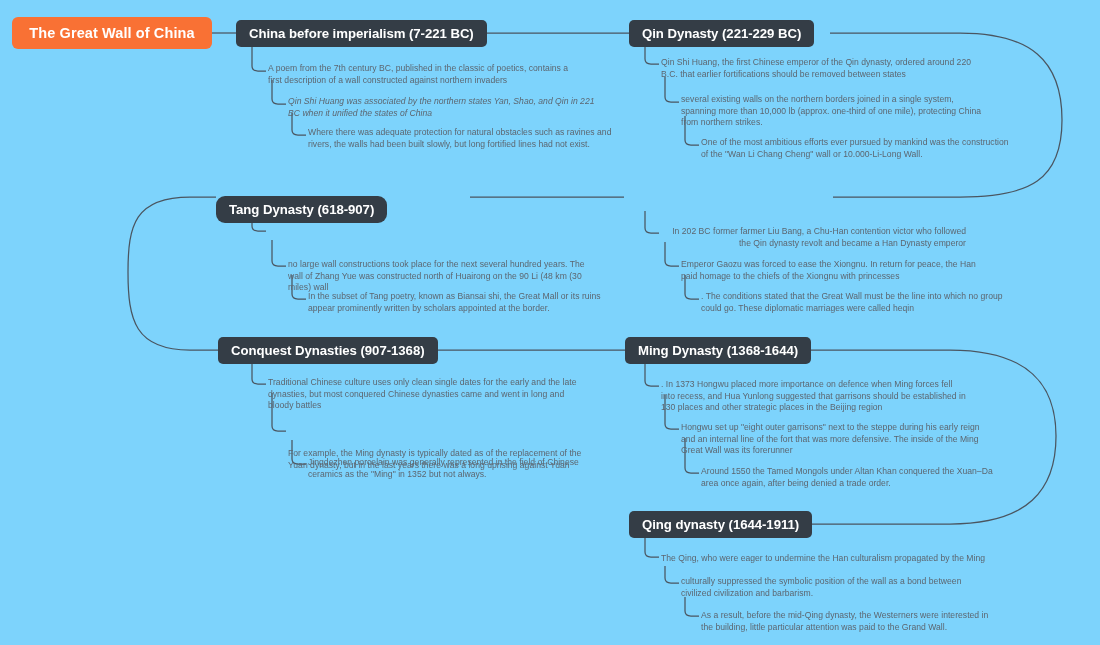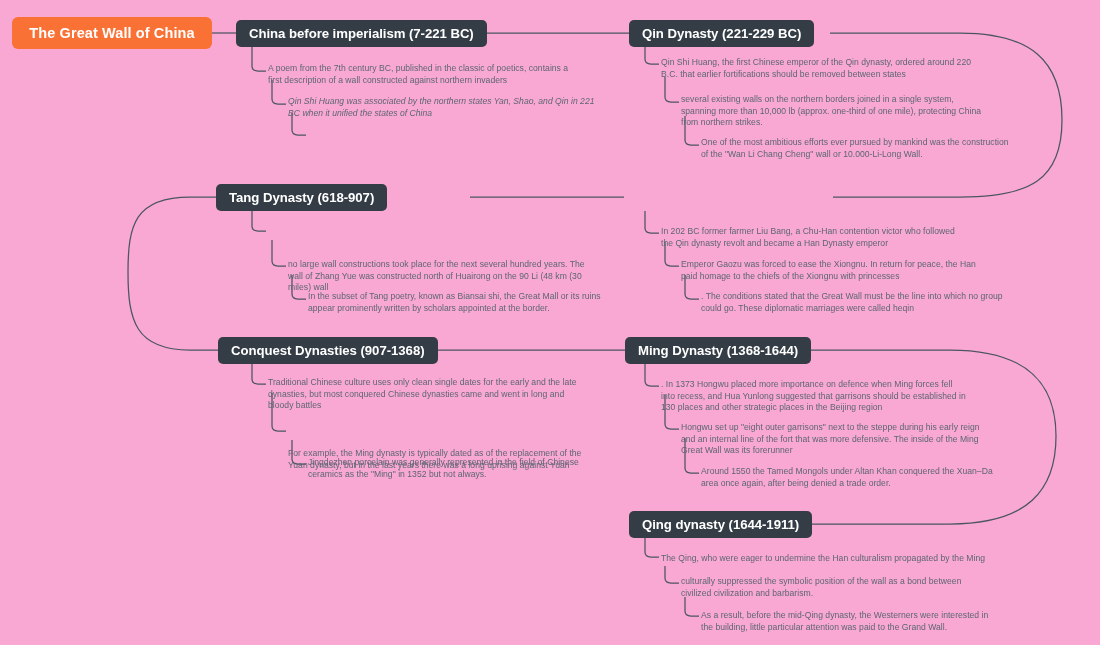--- a/index.html
+++ b/index.html
@@ -10,21 +10,21 @@
   body {
     font-family: "Liberation Sans", sans-serif;
     width: 1100px;
     height: 645px;
     overflow: hidden;
   }
   #canvas {
     position: relative;
     width: 1100px;
     height: 645px;
-    background: #f9a8d4;
+    background: #7dd3fc;
   }
   #wires {
     position: absolute;
     left: 0;
     top: 0;
     width: 1100px;
     height: 645px;
     pointer-events: none;
   }
 
@@ -136,35 +136,36 @@
 
   <div class="root-node">
     <span class="root-label">The Great Wall of China</span>
   </div>
 
   <div class="topic-box" style="left:236px; top:20px;">
     <span class="topic-label">China before imperialism (7-221 BC)</span>
   </div>
   <div class="leaf l1" style="left:268px; top:63px; width:310px;">A poem from the 7th century BC, published in the classic of poetics, contains a first description of a wall constructed against northern invaders</div>
   <div class="leaf l2" style="left:288px; top:96px; width:310px;font-style:italic;">Qin Shi Huang was associated by the northern states Yan, Shao, and Qin in 221 BC when it unified the states of China</div>
+  <div class="leaf l3" style="left:308px; top:127px; width:315px;">Where there was adequate protection for natural obstacles such as ravines and rivers, the walls had been built slowly, but long fortified lines had not exist.</div>
 
   <div class="topic-box" style="left:629px; top:20px;">
     <span class="topic-label">Qin Dynasty (221-229 BC)</span>
   </div>
   <div class="leaf l1" style="left:661px; top:57px; width:318px;">Qin Shi Huang, the first Chinese emperor of the Qin dynasty, ordered around 220 B.C. that earlier fortifications should be removed between states</div>
   <div class="leaf l2" style="left:681px; top:94px; width:308px;">several existing walls on the northern borders joined in a single system, spanning more than 10,000 lb (approx. one-third of one mile), protecting China from northern strikes.</div>
   <div class="leaf l3" style="left:701px; top:137px; width:315px;">One of the most ambitious efforts ever pursued by mankind was the construction of the "Wan Li Chang Cheng" wall or 10.000-Li-Long Wall.</div>
 
-  <div class="topic-box" style="left:216px; top:184px;">
+  <div class="topic-box" style="left:216px; top:196px;border-radius:9px;">
     <span class="topic-label">Tang Dynasty (618-907)</span>
   </div>
   <div class="leaf l2" style="left:288px; top:259px; width:302px;">no large wall constructions took place for the next several hundred years. The wall of Zhang Yue was constructed north of Huairong on the 90 Li (48 km (30 miles) wall</div>
   <div class="leaf l3" style="left:308px; top:291px; width:312px;">In the subset of Tang poetry, known as Biansai shi, the Great Mall or its ruins appear prominently written by scholars appointed at the border.</div>
 
-  <div class="leaf l1" style="left:661px; top:226px; width:305px;">In 202 BC former farmer Liu Bang, a Chu-Han contention victor who followed the Qin dynasty revolt and became a Han Dynasty emperor</div>
+  <div class="leaf l1" style="left:661px; top:226px; width:305px;text-align:right;">In 202 BC former farmer Liu Bang, a Chu-Han contention victor who followed the Qin dynasty revolt and became a Han Dynasty emperor</div>
   <div class="leaf l2" style="left:681px; top:259px; width:300px;">Emperor Gaozu was forced to ease the Xiongnu. In return for peace, the Han paid homage to the chiefs of the Xiongnu with princesses</div>
   <div class="leaf l3" style="left:701px; top:291px; width:312px;">. The conditions stated that the Great Wall must be the line into which no group could go. These diplomatic marriages were called heqin</div>
 
   <div class="topic-box" style="left:218px; top:337px;">
     <span class="topic-label">Conquest Dynasties (907-1368)</span>
   </div>
   <div class="leaf l1" style="left:268px; top:377px; width:318px;">Traditional Chinese culture uses only clean single dates for the early and the late dynasties, but most conquered Chinese dynasties came and went in long and bloody battles</div>
   <div class="leaf l2" style="left:288px; top:448px; width:305px;">For example, the Ming dynasty is typically dated as of the replacement of the Yuan dynasty, but in the last years there was a long uprising against Yuan</div>
   <div class="leaf l3" style="left:308px; top:457px; width:300px;">Jingdezhen porcelain was generally represented in the field of Chinese ceramics as the "Ming" in 1352 but not always.</div>
 

